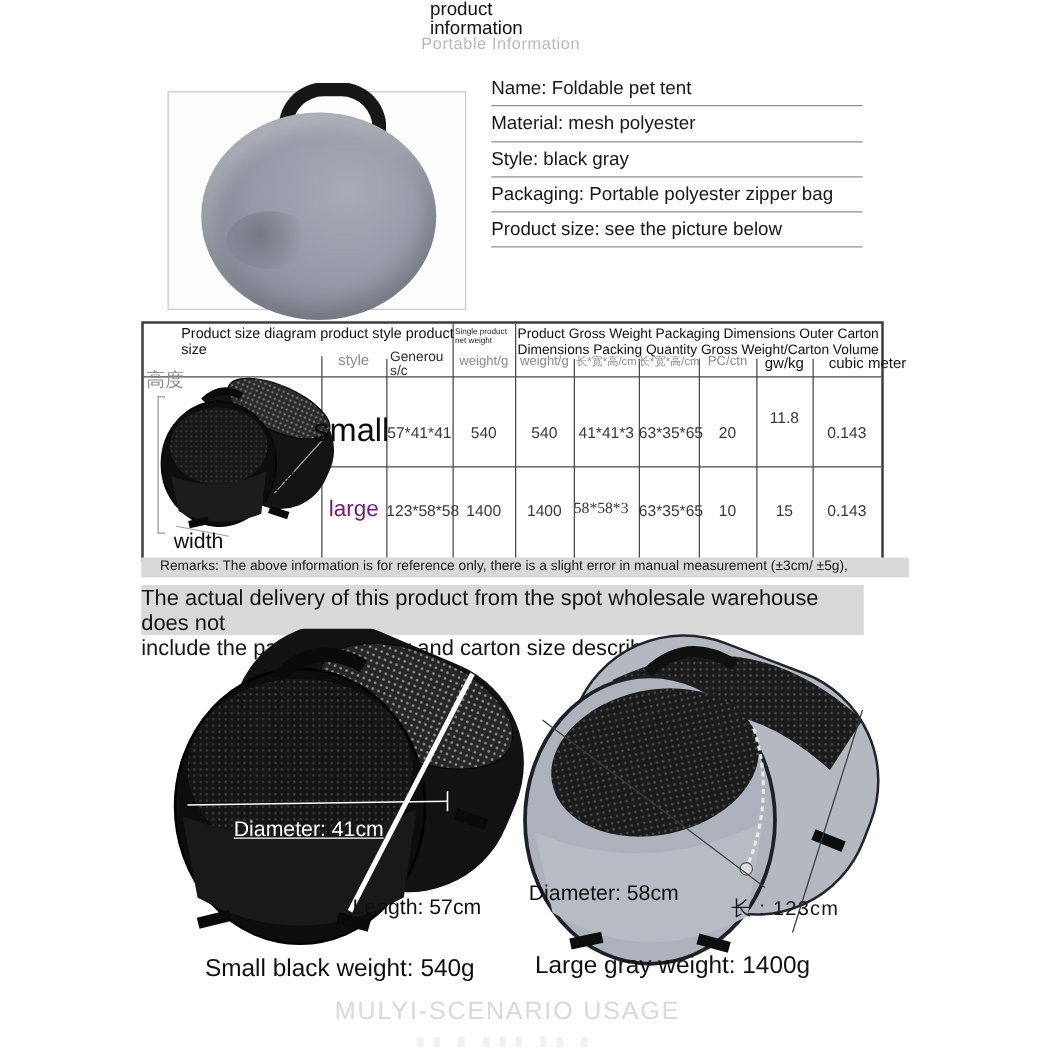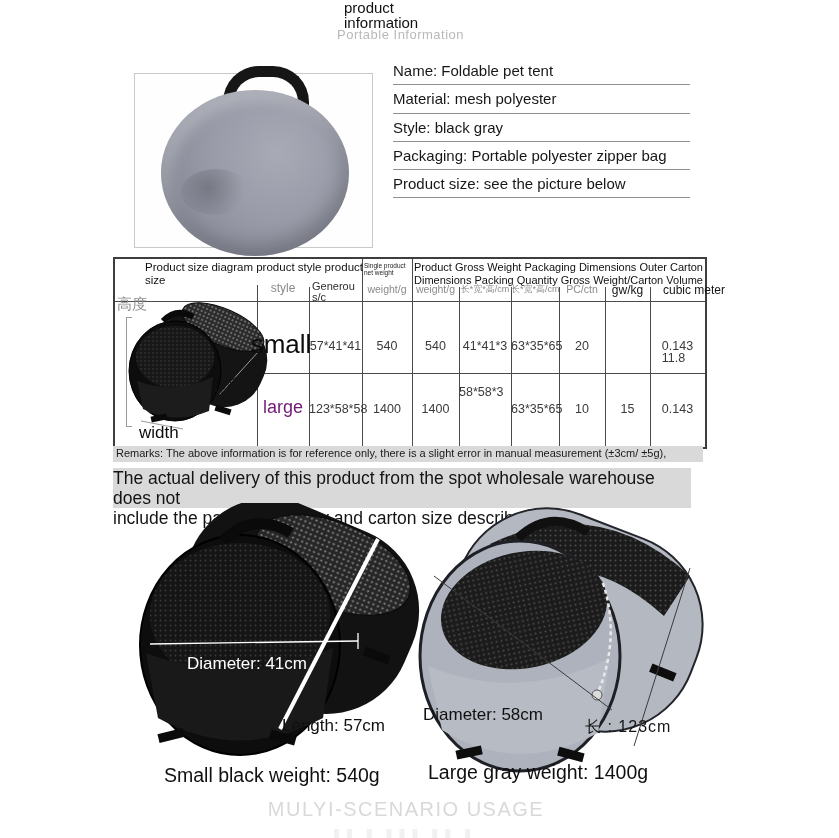--- a/index.html
+++ b/index.html
@@ -41,21 +41,21 @@
   .style-small{left:116px;top:70px;width:100px;text-align:center;font-size:26px;color:#0c0c0c;}
   .style-large{left:142px;top:138px;width:52px;text-align:center;font-size:18px;color:#701a75;}
   .lbl-height{left:2px;top:36px;font-size:15px;color:#8d8d8d;}
   .lbl-length{left:98px;top:120px;font-size:14px;color:#151515;transform:rotate(-37deg);}
   .lbl-width{left:24px;top:164px;font-size:17px;color:#0d0d0d;}
   .bracket{left:11px;top:58px;height:108px;width:5px;border-left:1px solid #9a9a9a;
            border-top:1px solid #9a9a9a;border-bottom:1px solid #9a9a9a;}
 
   
   .remarks-small{left:113px;top:446px;width:584px;background:#d9d9d9;font-size:11px;line-height:11.5px;
-                 color:#1a1a1a;padding:2px 3px;}
+                 color:#1a1a1a;padding:2px 15px;}
   .remarks-big{left:113px;top:468px;font-size:17.5px;line-height:20px;color:#141414;}
   .remarks-big .l1{display:block;background:#d9d9d9;width:578px;}
   .remarks-big .l2{display:block;background:#fff;}
 
   
   .meas{font-size:17px;white-space:nowrap;}
   .cap{font-size:19.5px;color:#101010;white-space:nowrap;}
   .footer-echo{left:0;top:798px;width:812px;text-align:center;font-size:20px;letter-spacing:1.5px;color:#d9d9d9;}
   .remnant{left:0;top:829px;width:812px;text-align:center;color:#f1f1f1;font-size:14px;letter-spacing:3px;overflow:hidden;height:9px;}
 </style>
@@ -144,28 +144,28 @@
     <div class="abs lbl-length">长度</div>
     <div class="abs lbl-width">width</div>
 
     <div class="style-small abs">small</div>
     <div class="cellv" style="left:194px;width:53px;top:80px;">57*41*41</div>
     <div class="cellv" style="left:247px;width:50px;top:80px;">540</div>
     <div class="cellv" style="left:297px;width:47px;top:80px;">540</div>
     <div class="cellv" style="left:344px;width:52px;top:80px;">41*41*3</div>
     <div class="cellv" style="left:396px;width:48px;top:80px;">63*35*65</div>
     <div class="cellv" style="left:444px;width:46px;top:80px;">20</div>
-    <div class="cellv" style="left:490px;width:45px;top:92px;margin-left:46px;">11.8</div>
+    <div class="cellv" style="left:490px;width:45px;top:68px;">11.8</div>
     <div class="cellv" style="left:535px;width:55px;top:80px;">0.143</div>
 
     <div class="style-large abs">large</div>
     <div class="cellv" style="left:194px;width:53px;top:143px;">123*58*58</div>
     <div class="cellv" style="left:247px;width:50px;top:143px;">1400</div>
     <div class="cellv" style="left:297px;width:47px;top:143px;">1400</div>
-    <div class="cellv" style="left:344px;width:32px;top:126px;">58*58*3</div>
+    <div class="cellv" style="left:344px;width:32px;top:140px;font-family:Liberation Serif, serif;">58*58*3</div>
     <div class="cellv" style="left:396px;width:48px;top:143px;">63*35*65</div>
     <div class="cellv" style="left:444px;width:46px;top:143px;">10</div>
     <div class="cellv" style="left:490px;width:45px;top:143px;">15</div>
     <div class="cellv" style="left:535px;width:55px;top:143px;">0.143</div>
   </div>
 
   <div class="abs remarks-small">Remarks: The above information is for reference only, there is a slight error in manual measurement (±3cm/ ±5g),</div>
   <div class="abs remarks-big">
     <span class="l1">The actual delivery of this product from the spot wholesale warehouse does not</span>
     <span class="l2">include the packing quantity and carton size described above.</span>
@@ -188,21 +188,21 @@
     <ellipse cx="112" cy="112" rx="90" ry="72" fill="url(#meshB)"></ellipse>
     <path d="M18,150 Q112,185 205,145 L195,215 Q110,260 30,215 Z" fill="#191919"></path>
     <path d="M95,38 q30,-30 68,-8" stroke="#0a0a0a" stroke-width="11" fill="none"></path>
     <rect x="30" y="228" width="26" height="9" transform="rotate(-14 43 232)" fill="#0a0a0a"></rect>
     <rect x="142" y="230" width="26" height="9" transform="rotate(16 155 234)" fill="#0a0a0a"></rect>
     <rect x="236" y="148" width="26" height="9" transform="rotate(20 249 152)" fill="#0a0a0a"></rect>
     <line x1="22" y1="141" x2="230" y2="138" stroke="#ffffff" stroke-width="1.3"></line>
     <line x1="230" y1="130" x2="230" y2="146" stroke="#ffffff" stroke-width="1.3"></line>
     <line x1="250" y1="36" x2="152" y2="226" stroke="#ffffff" stroke-width="4"></line>
   </svg>
-  <div class="abs meas" style="left:187px;top:654px;color:#ffffff;">Diameter: 41cm</div>
+  <div class="abs meas" style="left:187px;top:654px;color:#ffffff;text-decoration:underline;">Diameter: 41cm</div>
   <div class="abs meas" style="left:282px;top:716px;color:#101010;">Length: 57cm</div>
 
   <svg class="abs" style="left:398px;top:498px;" width="312" height="300" viewBox="0 0 312 300">
     <defs>
       <pattern id="meshD" width="5" height="5" patternUnits="userSpaceOnUse">
         <rect width="5" height="5" fill="#1b1b1b"></rect>
           <circle cx="2.5" cy="2.5" r="1" fill="#4d4d4d"></circle>
       </pattern>
     </defs>
     <rect x="52" y="22" width="252" height="200" rx="92" transform="rotate(21 178 122)" fill="#b4b8c1" stroke="#23252b" stroke-width="2"></rect>

